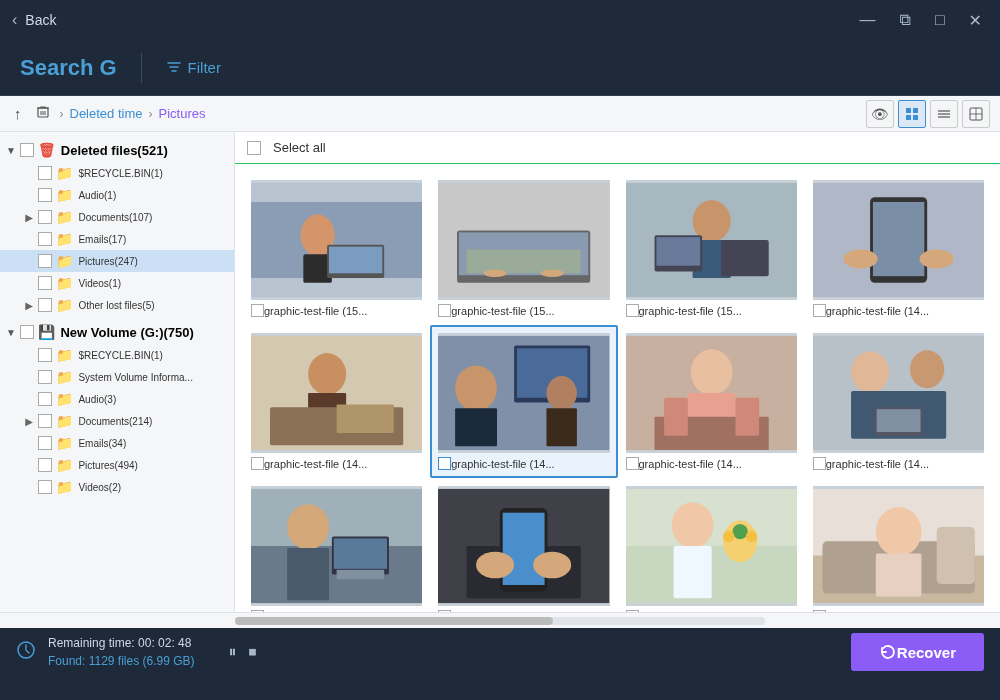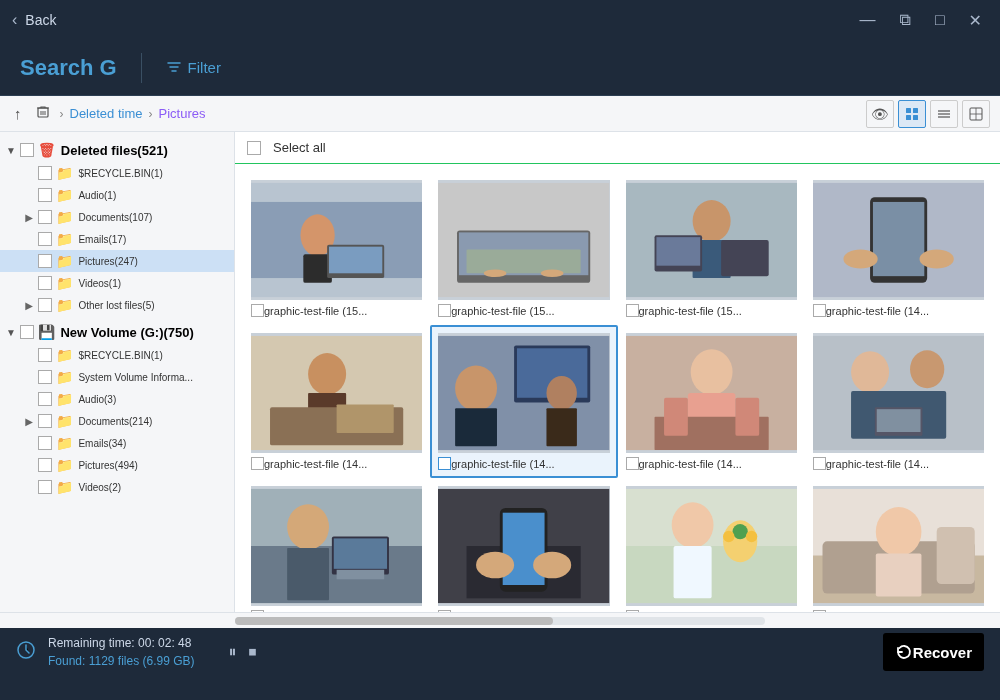--- a/index.html
+++ b/index.html
@@ -163,23 +163,23 @@
       padding: 0 16px;
       gap: 12px;
     }
     .status-icon { color: #4a9fd4; font-size: 18px; }
     .status-text { color: #cdd8e8; font-size: 12px; line-height: 1.5; }
     .status-found { color: #4a9fd4; }
     .status-controls { display: flex; gap: 8px; align-items: center; margin-left: 20px; }
     .ctrl-btn { background: none; border: none; color: #aab8cc; font-size: 16px; cursor: pointer; padding: 2px; }
     .recover-btn {
       margin-left: auto;
-      background: #000000;
+      background: #8b5cf6;
       border: none; color: white;
-      padding: 10px 12px;
+      padding: 10px 28px;
       font-size: 15px; font-weight: 600;
       cursor: pointer; border-radius: 3px;
       display: flex; align-items: center; gap: 0;
       font-family: inherit;
     }
   </style>
 </head>
 <body>
 
 <div class="title-bar">

